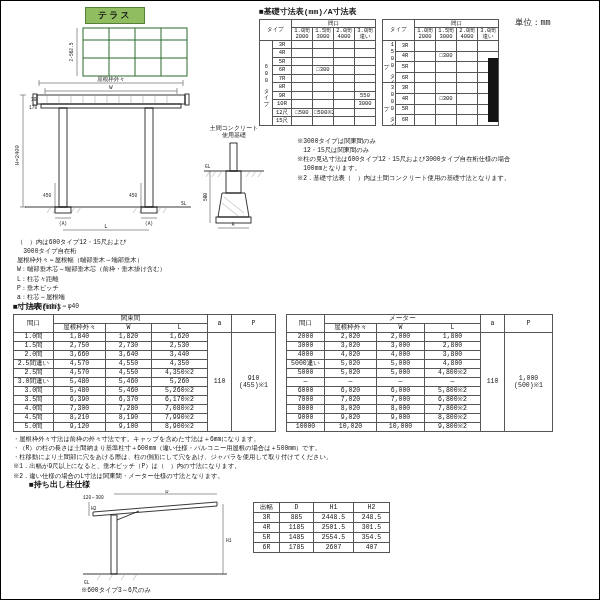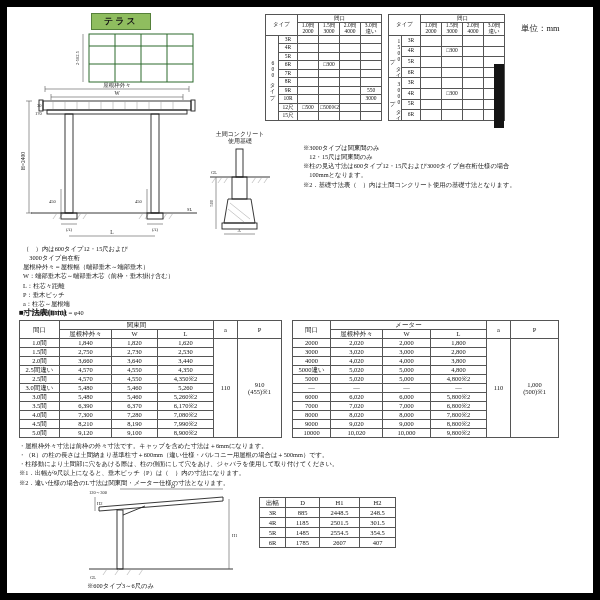--- a/index.html
+++ b/index.html
@@ -1,18 +1,18 @@
 <!DOCTYPE html>
 <html><head>
 <meta charset="utf-8">
 <style>
   *{box-sizing:border-box;margin:0;padding:0}
   html,body{background:#9a9a9a}
-  .page{position:relative;width:600px;height:600px;background:#fff;border:7px solid #000000;
-        font-family:Liberation Serif, serif;color:#161616;overflow:hidden}
+  .page{position:relative;width:600px;height:600px;background:#fff;border:1px solid #000000;
+        font-family:Liberation Mono, monospace;color:#161616;overflow:hidden}
   .abs{position:absolute}
   .badge{background:#8fbd5f;border:1px solid #55803a;font-size:9px;font-weight:bold;padding:1px 12px;letter-spacing:2px}
   .unit{font-size:8.5px}
   .title{font-size:8px;font-weight:bold;white-space:nowrap}
   .notes{font-size:6.3px;line-height:1.45;white-space:pre-line}
   table{border-collapse:collapse;table-layout:fixed;background:#fff}
   th,td{border:1px solid #555;font-weight:normal;text-align:center;vertical-align:middle;
         white-space:pre-line;overflow:hidden;padding:0 1px;line-height:1.08}
   .ftable th,.ftable td{font-size:5.5px;height:8.5px}
   .ftable thead th{height:8px}
@@ -45,20 +45,21 @@
       <line x1="68" y1="3" x2="68" y2="51" class="pln"></line>
       <line x1="94" y1="3" x2="94" y2="51" class="pln"></line>
       <line x1="16" y1="15" x2="120" y2="15" class="pln" stroke-width=".7"></line>
       <line x1="16" y1="33" x2="120" y2="33" class="pln" stroke-width=".7"></line>
     </g>
     <line x1="10" y1="3" x2="10" y2="51" class="dim"></line>
     <text transform="rotate(-90 6 27)" x="6" y="27" class="t4 mid">2-562.5</text>
   </svg>
 
   <div class="abs" style="left:258px;top:5px;width:332px">
+    <div class="title">■基礎寸法表(mm)/A寸法表</div>
     <div style="display:flex;gap:6px;margin-top:2px">
       <table class="ftable" style="width:116px">
         <colgroup>
             <col style="width:13px">
             <col style="width:19px">
             <col style="width:21px">
             <col style="width:21px">
             <col style="width:21px">
             <col style="width:21px">
           </colgroup>
@@ -529,20 +530,21 @@
               <td>10,000</td>
               <td>9,800※2</td>
             </tr>
           </tbody>
       </table>
     </div>
     <div class="notes" style="margin-top:3px"><div>・屋根枠外々寸法は前枠の外々寸法です。キャップを含めた寸法は＋6mmになります。</div><div>・（R）の柱の長さは土間納まり基準柱寸＋600mm（違い仕様・バルコニー用屋根の場合は＋500mm）です。</div><div>・柱移動により土間部に穴をあける際は、柱の側面にして穴をあけ、ジャバラを使用して取り付けてください。</div><div>※1．出幅が9尺以上になると、垂木ピッチ（P）は（　）内の寸法になります。</div><div>※2．違い仕様の場合のL寸法は関東間・メーター仕様の寸法となります。</div></div>
   </div>
 
   <div class="abs" style="left:28px;top:478px;width:540px">
+    <div class="title">■持ち出し柱仕様</div>
     <div style="display:flex;align-items:flex-start">
       <div style="margin-left:52px">
         <svg width="156" height="96" viewBox="0 0 156 96">
           <text x="2" y="9" class="t4">120～300</text>
           <line x1="33" y1="4" x2="136" y2="4" class="dim"></line>
           <text x="86" y="3" class="t5 mid">D</text>
           <g>
             <path d="M12 22 L136 12 L136 16 L12 26 Z" class="ln"></path>
             <line x1="36" y1="30" x2="58" y2="21" class="ln"></line>
           </g>

